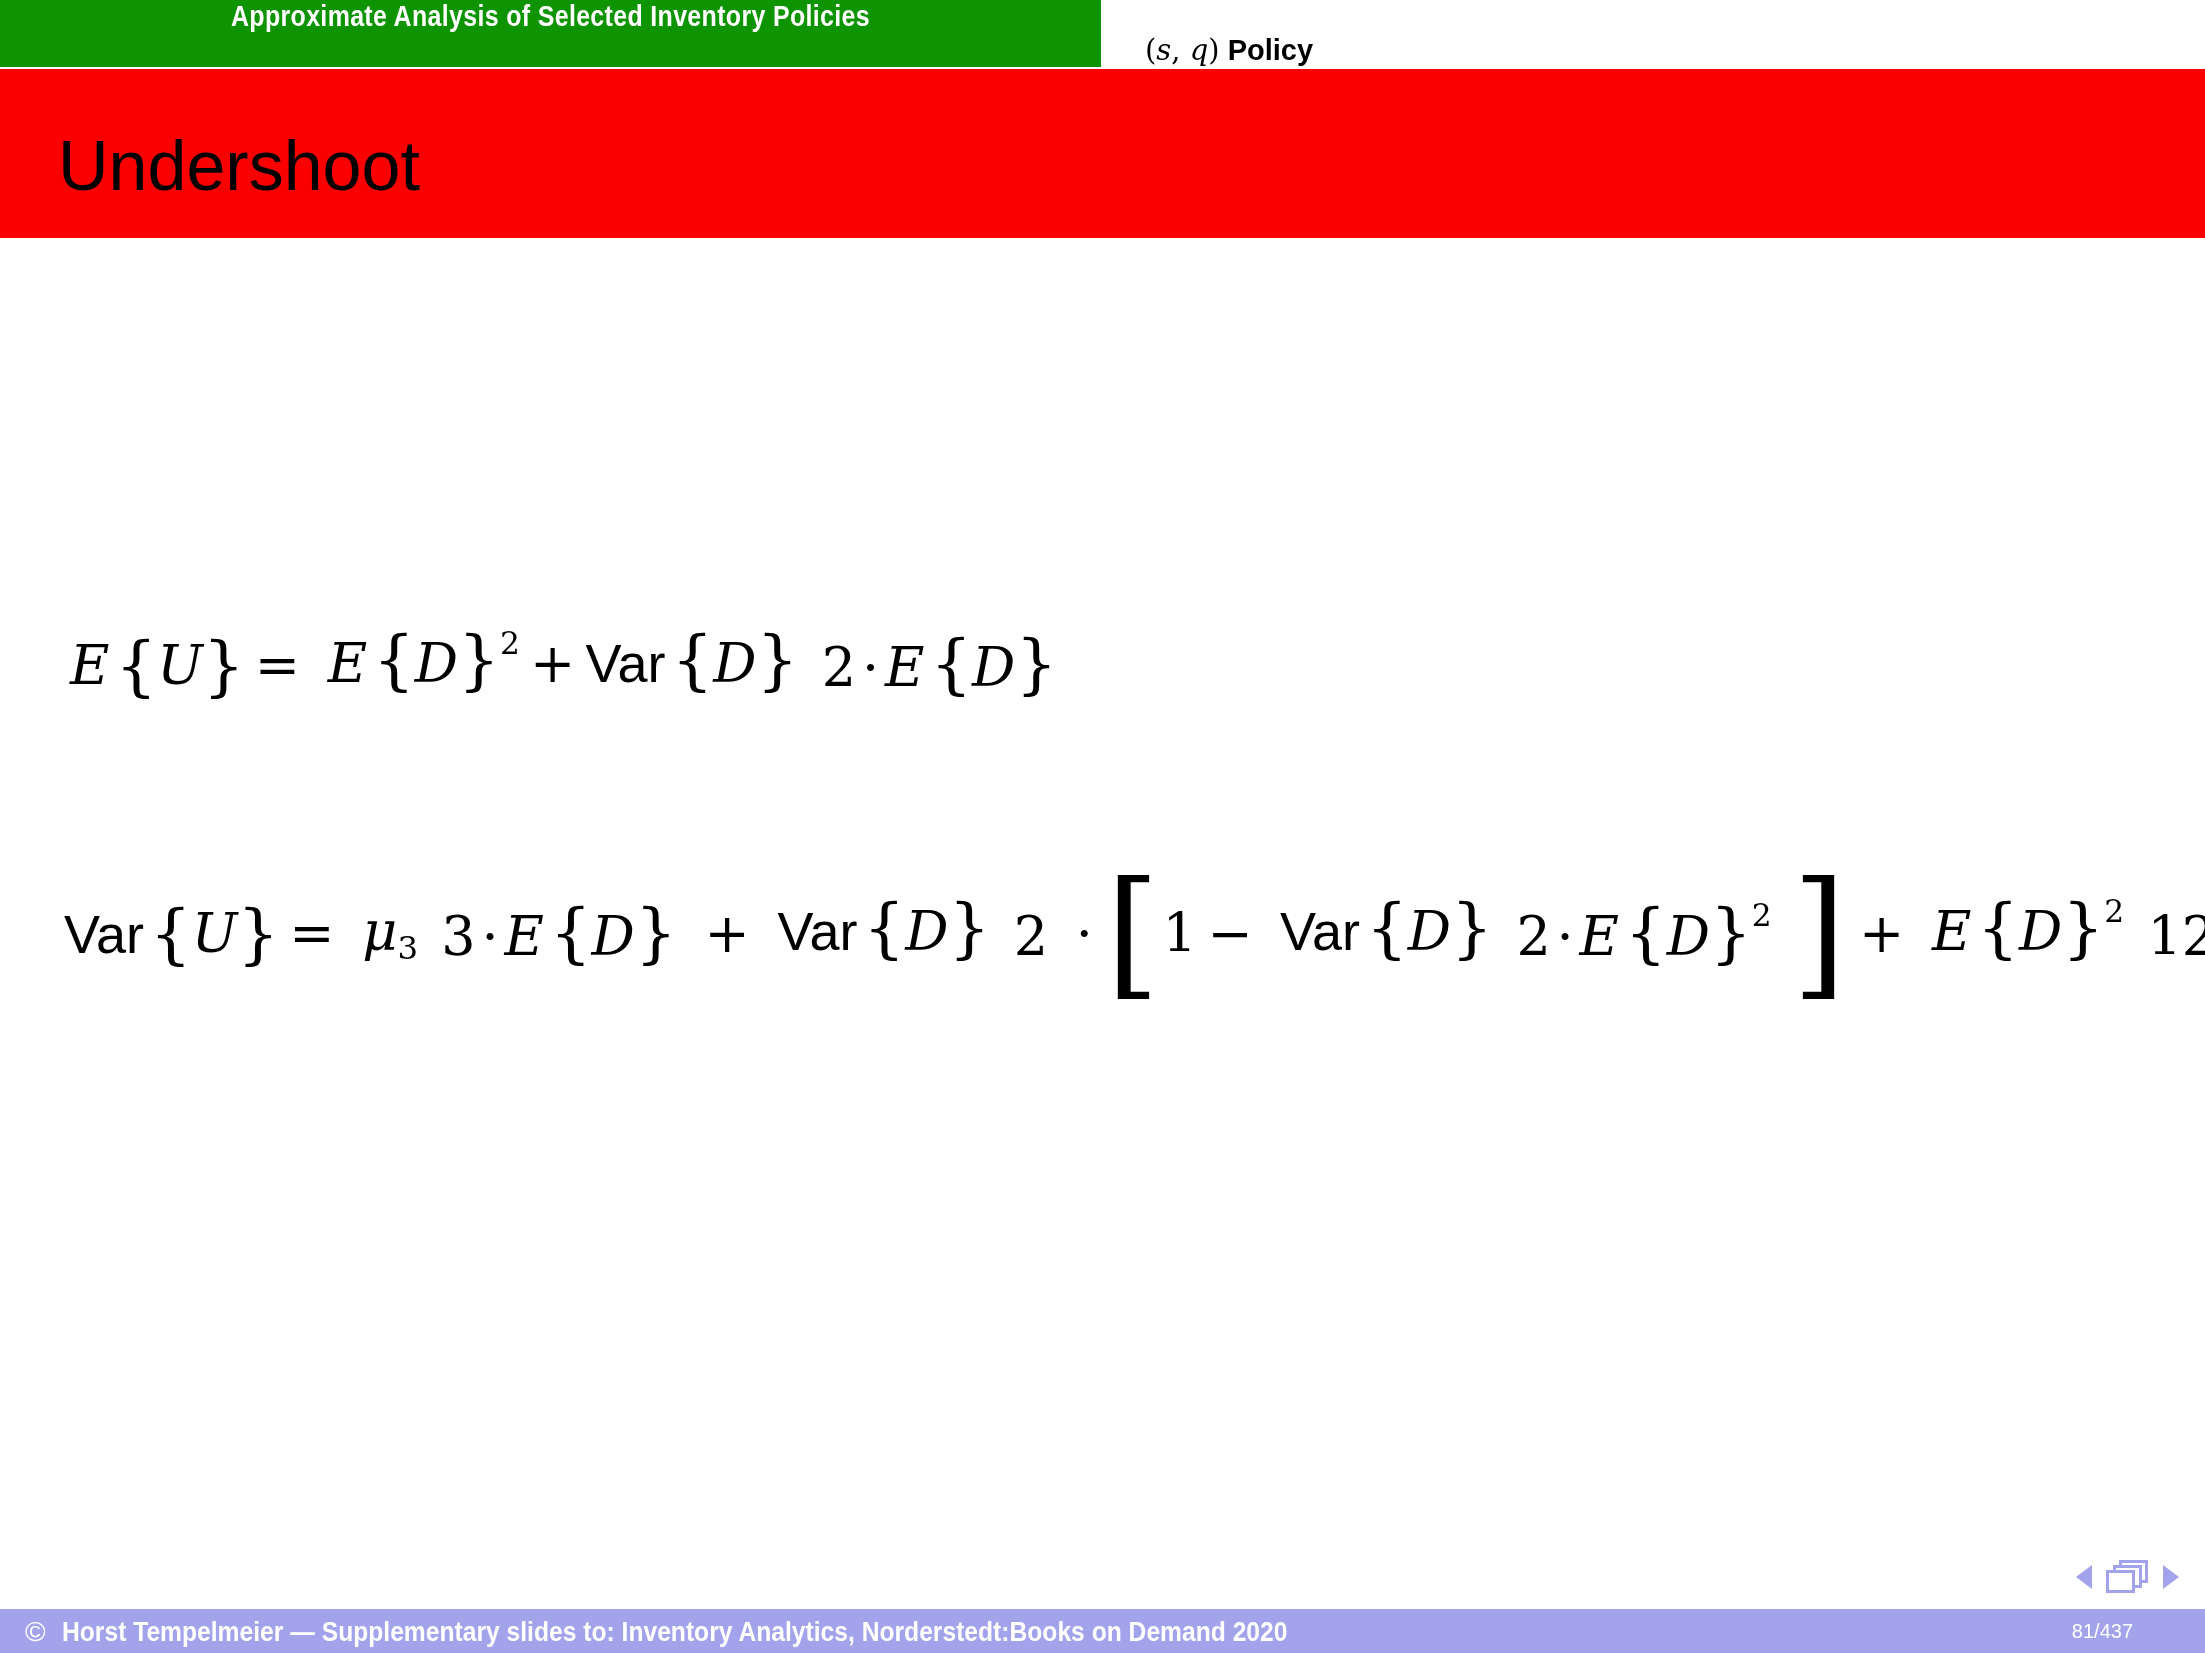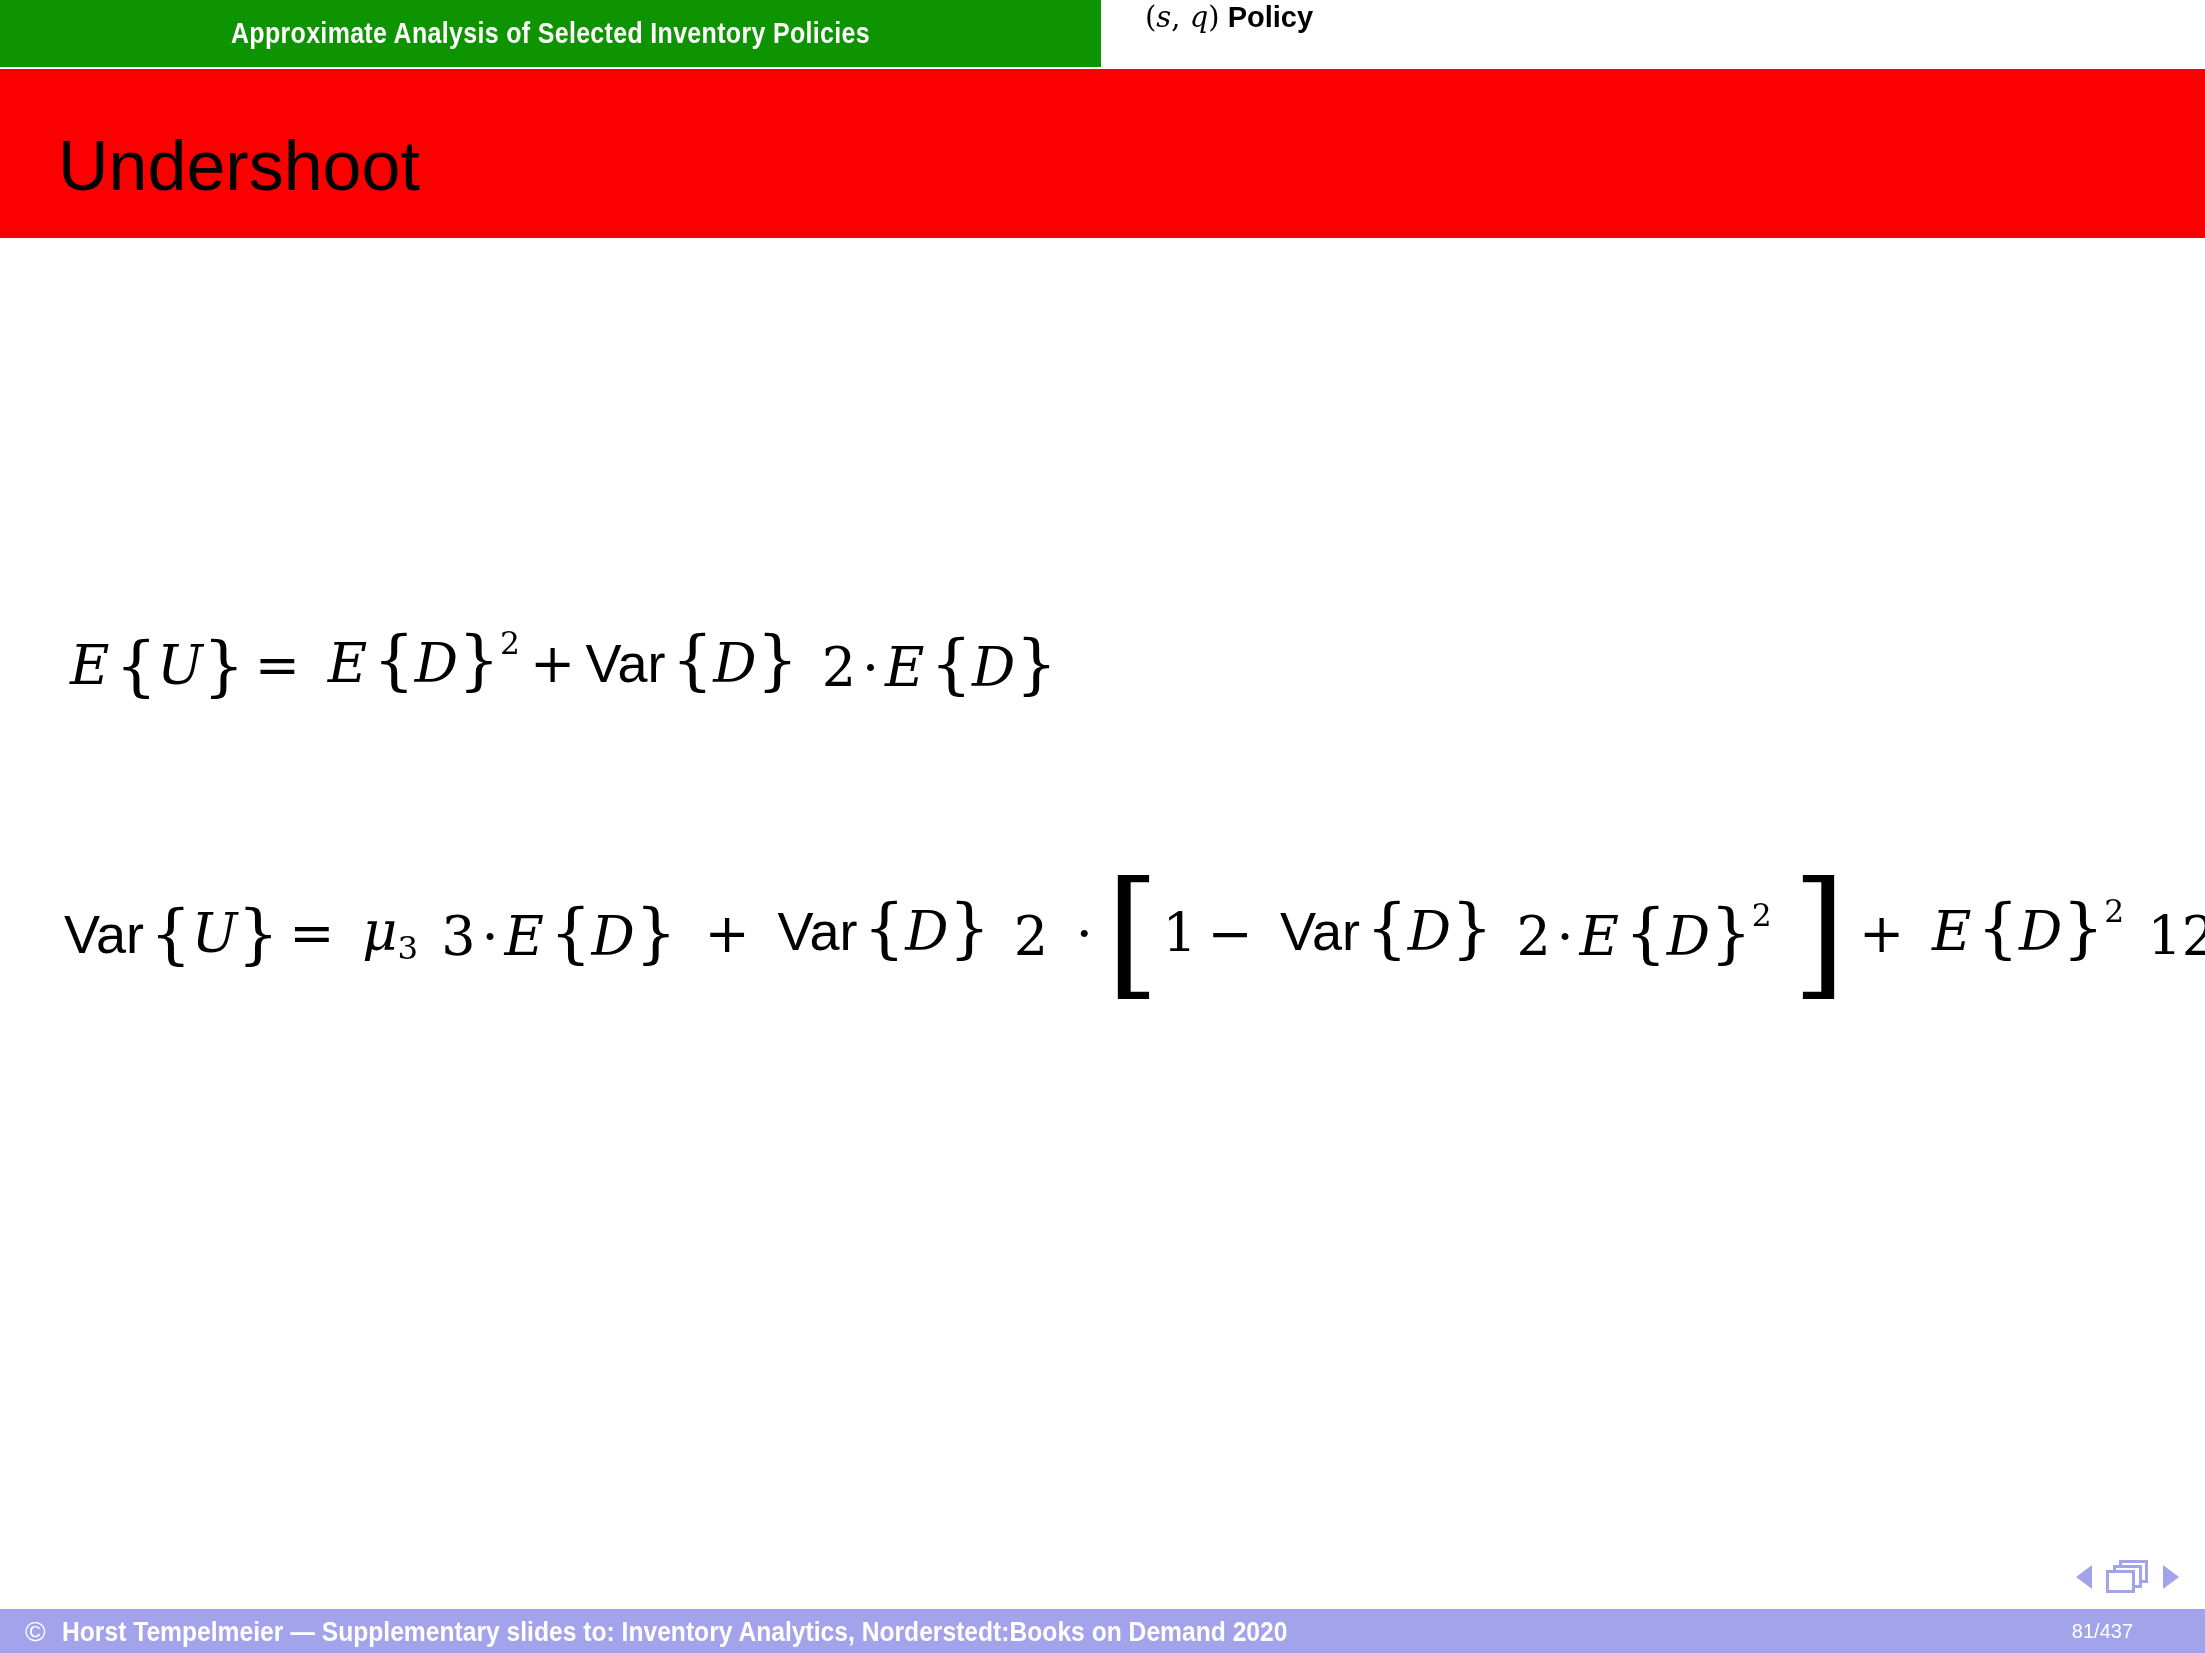--- a/index.html
+++ b/index.html
@@ -23,40 +23,40 @@
     height: 67px;
     background: #ffffff;
   }
   #headbar-section {
     position: absolute;
     left: 0; top: 0;
     width: 1101px;
     height: 67px;
     background: #0E9400;
     display: flex;
-    align-items: center;
+    align-items: flex-start;
     justify-content: center;
   }
   #headbar-section-label {
     color: #ffffff;
     font-size: 29px;
     font-weight: bold;
     letter-spacing: 0.4px;
     transform: scaleX(0.86);
     transform-origin: center center;
     white-space: nowrap;
   }
   #headbar-subsection {
     position: absolute;
     left: 1101px; top: 0;
     width: 1104px;
     height: 67px;
     background: #ffffff;
     display: flex;
-    align-items: flex-start;
+    align-items: flex-end;
   }
   #headbar-subsection-label {
     color: #000000;
     font-size: 29px;
     font-weight: bold;
     margin-left: 44px;
     white-space: nowrap;
   }
   #headbar-subsection-label .mathit {
     font-family: "DejaVu Serif", serif;

